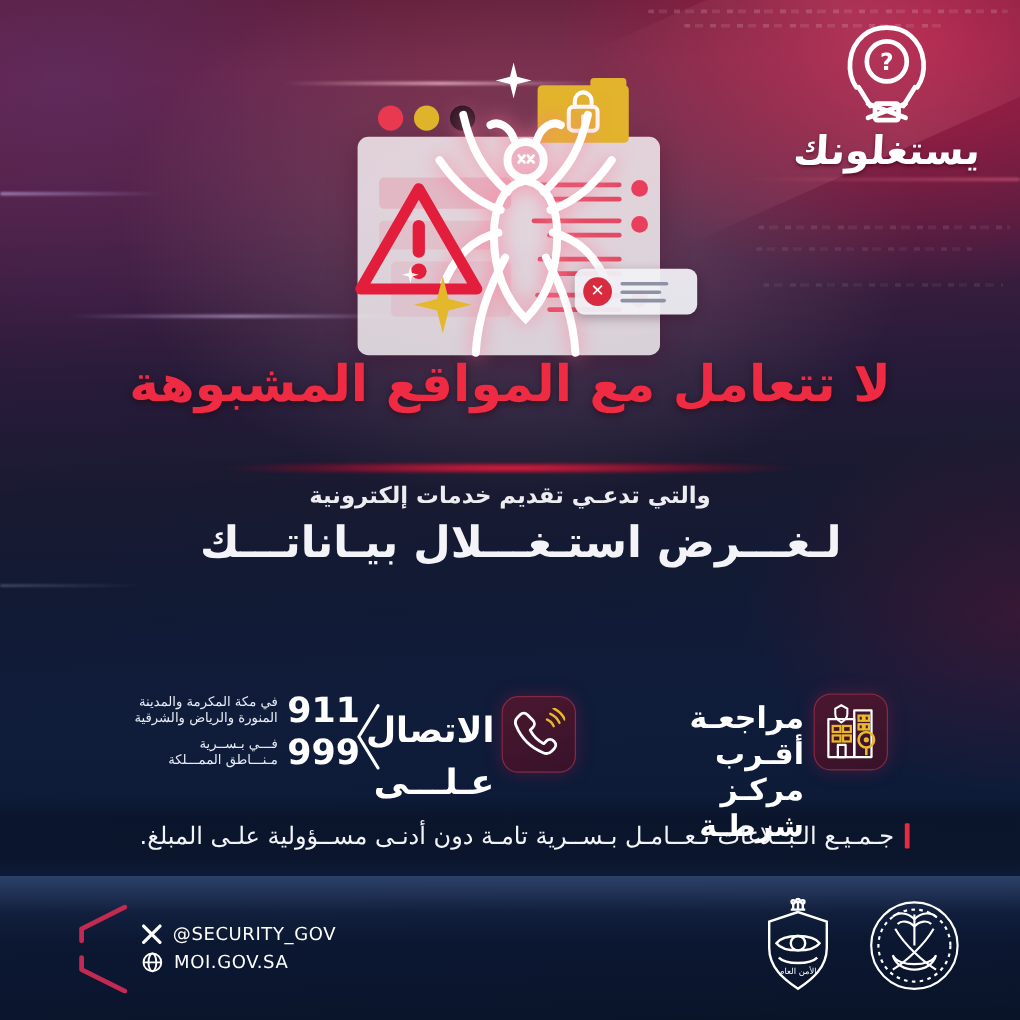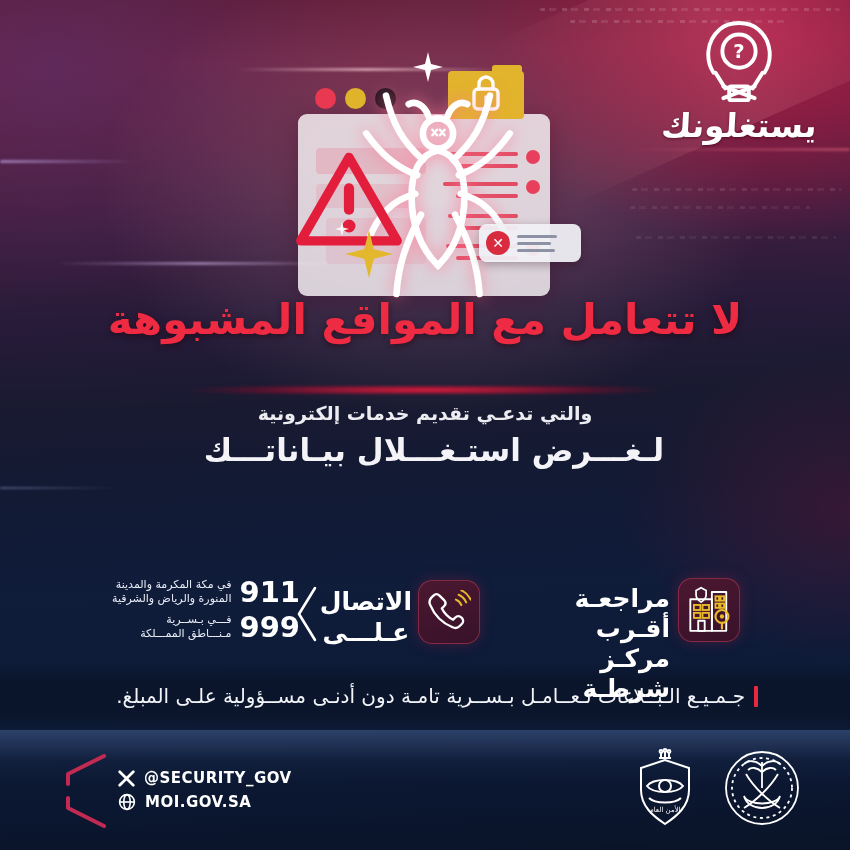--- a/index.html
+++ b/index.html
@@ -37,42 +37,42 @@
   .popup .xcirc{width:24px;height:24px;border-radius:50%;background:#d92b3f;color:#fff;font-weight:bold;font-size:14px;display:flex;align-items:center;justify-content:center;}
   .popup .plines{flex:1;display:flex;flex-direction:column;gap:4px;}
   .popup .plines i{display:block;height:3px;border-radius:2px;background:#8d93a5;}
   .sparkle{position:absolute;}
 
   
   .headline{position:absolute;top:295px;left:0;right:0;text-align:center;direction:rtl;color:#ee2b43;font-size:42px;font-weight:bold;text-shadow:0 2px 6px rgba(40,0,10,.55);}
   .glowline{position:absolute;top:386px;left:140px;right:140px;height:8px;border-radius:4px;filter:blur(1.5px);background:radial-gradient(ellipse 50% 100% at 50% 50%,rgba(236,28,62,.95),rgba(150,10,40,.45) 60%,transparent 85%);}
   .subtext{position:absolute;top:402px;left:0;right:0;text-align:center;direction:rtl;color:#f4f4f8;}
   .subtext .l1{font-size:19px;font-weight:bold;opacity:.97;}
-  .subtext .l2{font-size:31px;font-weight:bold;margin-top:8px;letter-spacing:.5px;padding-left:18px;}
+  .subtext .l2{font-size:36px;font-weight:bold;margin-top:8px;letter-spacing:.5px;padding-left:18px;}
   .report-title{position:absolute;top:513px;left:0;right:0;text-align:center;direction:rtl;color:#f2c24b;font-size:23px;font-weight:bold;text-shadow:0 1px 3px rgba(0,0,0,.5);}
 
   
   .iconbox{position:absolute;width:60px;height:62px;border-radius:14px;background:linear-gradient(160deg,#4a1830,#38122a);border:1px solid rgba(190,60,90,.55);box-shadow:0 0 14px rgba(170,30,70,.35);display:flex;align-items:center;justify-content:center;}
   .police-label{position:absolute;left:512px;top:584px;width:158px;direction:rtl;text-align:right;color:#fff;font-size:25px;font-weight:bold;line-height:30px;white-space:pre-line;}
-  .call-label{position:absolute;left:320px;top:586px;width:92px;direction:rtl;text-align:center;color:#fff;font-size:25px;font-weight:bold;line-height:31px;white-space:pre-line;}
+  .call-label{position:absolute;left:320px;top:586px;width:92px;direction:rtl;text-align:right;color:#fff;font-size:29px;font-weight:bold;line-height:44px;white-space:pre-line;}
   .bracket{position:absolute;left:296px;top:586px;}
   .numbers{position:absolute;left:84px;top:576px;width:216px;display:flex;flex-direction:column;gap:3px;}
   .numrow{display:flex;direction:rtl;align-items:center;gap:8px;justify-content:flex-start;}
   .num{color:#fff;font-size:29px;font-weight:bold;line-height:32px;min-width:58px;text-align:left;direction:ltr;}
   .numdesc{color:#e9edf6;font-size:11px;line-height:14px;direction:rtl;text-align:right;white-space:pre-line;}
 
   
   .disclaimer{position:absolute;top:684px;left:92px;right:92px;direction:rtl;display:flex;align-items:center;gap:9px;}
   .disc-bar{width:4px;height:21px;background:#e8293f;border-radius:1px;flex:0 0 auto;}
   .disc-text{color:#f2f4f8;font-size:20px;letter-spacing:.2px;}
 
   
   .foot-left{position:absolute;left:58px;top:752px;display:flex;align-items:center;gap:10px;}
   .handles{display:flex;flex-direction:column;gap:6px;}
-  .hrow{display:flex;align-items:center;gap:9px;color:#fff;font-weight:bold;font-size:15px;letter-spacing:.5px;direction:ltr;}
+  .hrow{display:flex;align-items:center;gap:9px;color:#fff;font-weight:normal;font-size:15px;letter-spacing:.5px;direction:ltr;}
   .emblems{position:absolute;right:48px;top:748px;display:flex;align-items:center;gap:24px;}
 </style>
 </head>
 <body>
 
 <div class="poster">
 
   <div class="diag noint"></div>
   <div class="streak noint" style="top:68px;left:235px;width:265px;height:3px;background:linear-gradient(90deg,transparent,rgba(255,210,220,.65),transparent);"></div>
   <div class="streak noint" style="top:160px;left:0;width:135px;height:3px;background:linear-gradient(90deg,rgba(210,190,255,.55),transparent);"></div>

